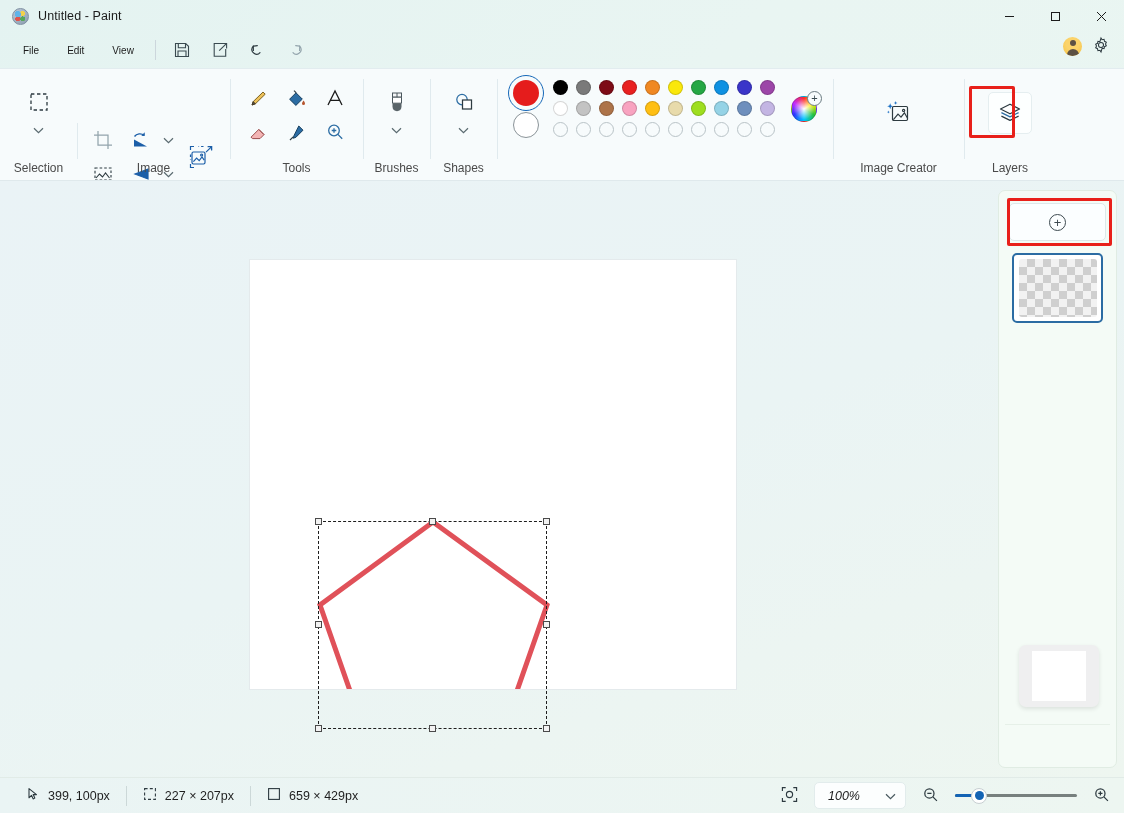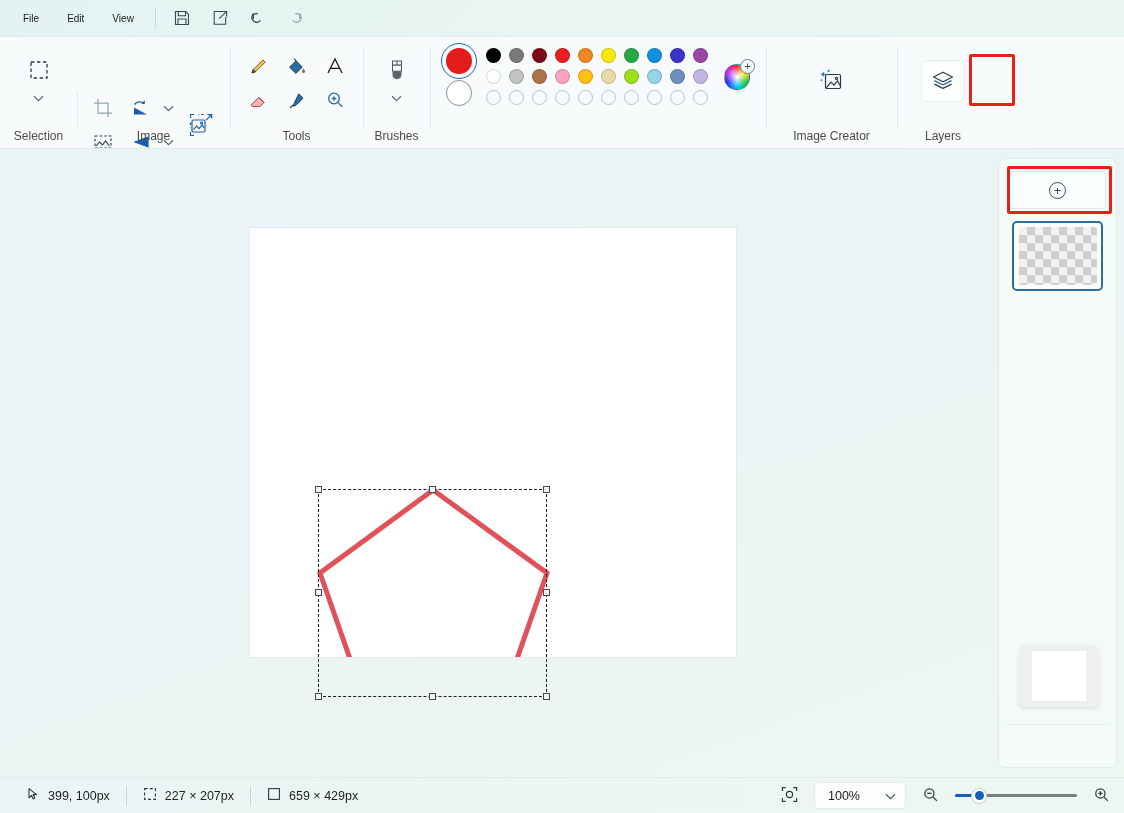--- a/index.html
+++ b/index.html
@@ -193,41 +193,63 @@
   
   .statusbar {
     height:36px; flex:0 0 36px; display:flex; align-items:center;
     padding:0 14px 0 10px; gap:0; position:relative;
     background:linear-gradient(90deg,#eaf4f4 0%,#edf6f1 100%);
     border-top:1px solid #e1ebe7;
   }
   .st-item { display:flex; align-items:center; gap:8px; padding:0 16px; height:22px; }
   .st-sep { width:1px; height:20px; background:#ccd8d8; }
   .st-text { font-size:12.5px; color:#1f1f1f; }
-  .st-right { margin-left:auto; display:flex; align-items:center; gap:16px; }
+  .st-right { margin-left:auto; display:flex; align-items:center; gap:16px;font-style:italic; }
   .zoom-select {
     width:92px; height:27px; background:#fcfefe; border:1px solid #e2ecec;
     border-radius:5px; display:flex; align-items:center; justify-content:space-between;
     padding:0 9px 0 13px; font-size:12.5px;
   }
   .slider { position:relative; width:122px; height:16px; display:flex; align-items:center; }
   .slider .track { position:absolute; left:0; right:0; height:3.5px; border-radius:2px; background:#77807e; }
   .slider .fill { position:absolute; left:0; width:26px; height:3.5px; border-radius:2px; background:#1363b4; }
   .slider .thumb {
     position:absolute; left:18px; width:16px; height:16px; border-radius:50%;
     background:#fff; border:1px solid #c7cfd2; display:flex; align-items:center; justify-content:center;
   }
   .slider .thumb i { width:9px; height:9px; border-radius:50%; background:#1363b4; display:block; }
   svg { shape-rendering:geometricPrecision; }
 </style>
 </head>
 <body>
 
 <div id="app">
 
+  <div class="titlebar">
+    <div class="app-icon"></div>
+    <div class="title-text">Untitled - Paint</div>
+    <div class="wincontrols">
+      <div class="wc">
+        <svg width="11" height="11" viewBox="0 0 11 11">
+            <line x1="1" y1="5.5" x2="10" y2="5.5" stroke="#1b1b1b" stroke-width="1"></line>
+          </svg>
+      </div>
+      <div class="wc">
+        <svg width="11" height="11" viewBox="0 0 11 11">
+            <rect x="1.5" y="1.5" width="8" height="8" fill="none" stroke="#1b1b1b" stroke-width="1"></rect>
+          </svg>
+      </div>
+      <div class="wc close">
+        <svg width="11" height="11" viewBox="0 0 11 11">
+            <line x1="1" y1="1" x2="10" y2="10" stroke="#1b1b1b" stroke-width="1"></line>
+            <line x1="10" y1="1" x2="1" y2="10" stroke="#1b1b1b" stroke-width="1"></line>
+          </svg>
+      </div>
+    </div>
+  </div>
 
   <div class="menubar">
     <div class="menu-item">File</div>
     <div class="menu-item">Edit</div>
     <div class="menu-item">View</div>
     <div class="menu-sep"></div>
     <div class="qa-btn">
       <svg width="18" height="18" viewBox="0 0 18 18" fill="none" stroke="#3a4a50" stroke-width="1.1">
         <path d="M2.5 2.5h10.2l2.8 2.8v10.2H2.5z"></path>
         <path d="M5.3 2.5h7.2v4.2H5.3z"></path>
@@ -396,20 +418,36 @@
         </div>
       </div>
       <div class="chev" style="margin-top:-2px;">
         <svg width="11" height="7" viewBox="0 0 11 7" fill="none" stroke="#5a6a70" stroke-width="1.2">
             <path d="M1 1.3L5.5 5.6 10 1.3"></path>
           </svg>
       </div>
       <div class="rgroup-label">Brushes</div>
     </div>
 
+    <div class="rgroup" style="width:67px;">
+      <div class="rrow" style="margin-top:8px;">
+        <div class="ricon">
+          <svg width="24" height="24" viewBox="0 0 24 24" fill="none">
+            <circle cx="10" cy="9.6" r="5.2" stroke="#2b6ca3" stroke-width="1.25"></circle>
+            <rect x="10.5" y="10" width="9" height="9" fill="#ffffff" stroke="#2d3a40" stroke-width="1.25"></rect>
+          </svg>
+        </div>
+      </div>
+      <div class="chev" style="margin-top:-2px;">
+        <svg width="11" height="7" viewBox="0 0 11 7" fill="none" stroke="#5a6a70" stroke-width="1.2">
+            <path d="M1 1.3L5.5 5.6 10 1.3"></path>
+          </svg>
+      </div>
+      <div class="rgroup-label">Shapes</div>
+    </div>
 
     <div class="rgroup colors-group" style="width:336px;">
       <div class="colors-inner">
         <div class="primary-stack">
           <div class="prim sel" id="primary-color" style="background: rgb(229, 28, 28);"></div>
           <div class="prim" id="secondary-color" style="border: 1px solid rgb(138, 147, 152); background: rgb(255, 255, 255);"></div>
         </div>
         <div class="swatch-grid" id="swatch-grid">
             <div class="sw-cell">
               <div class="sw" style="background: rgb(0, 0, 0);"></div>

